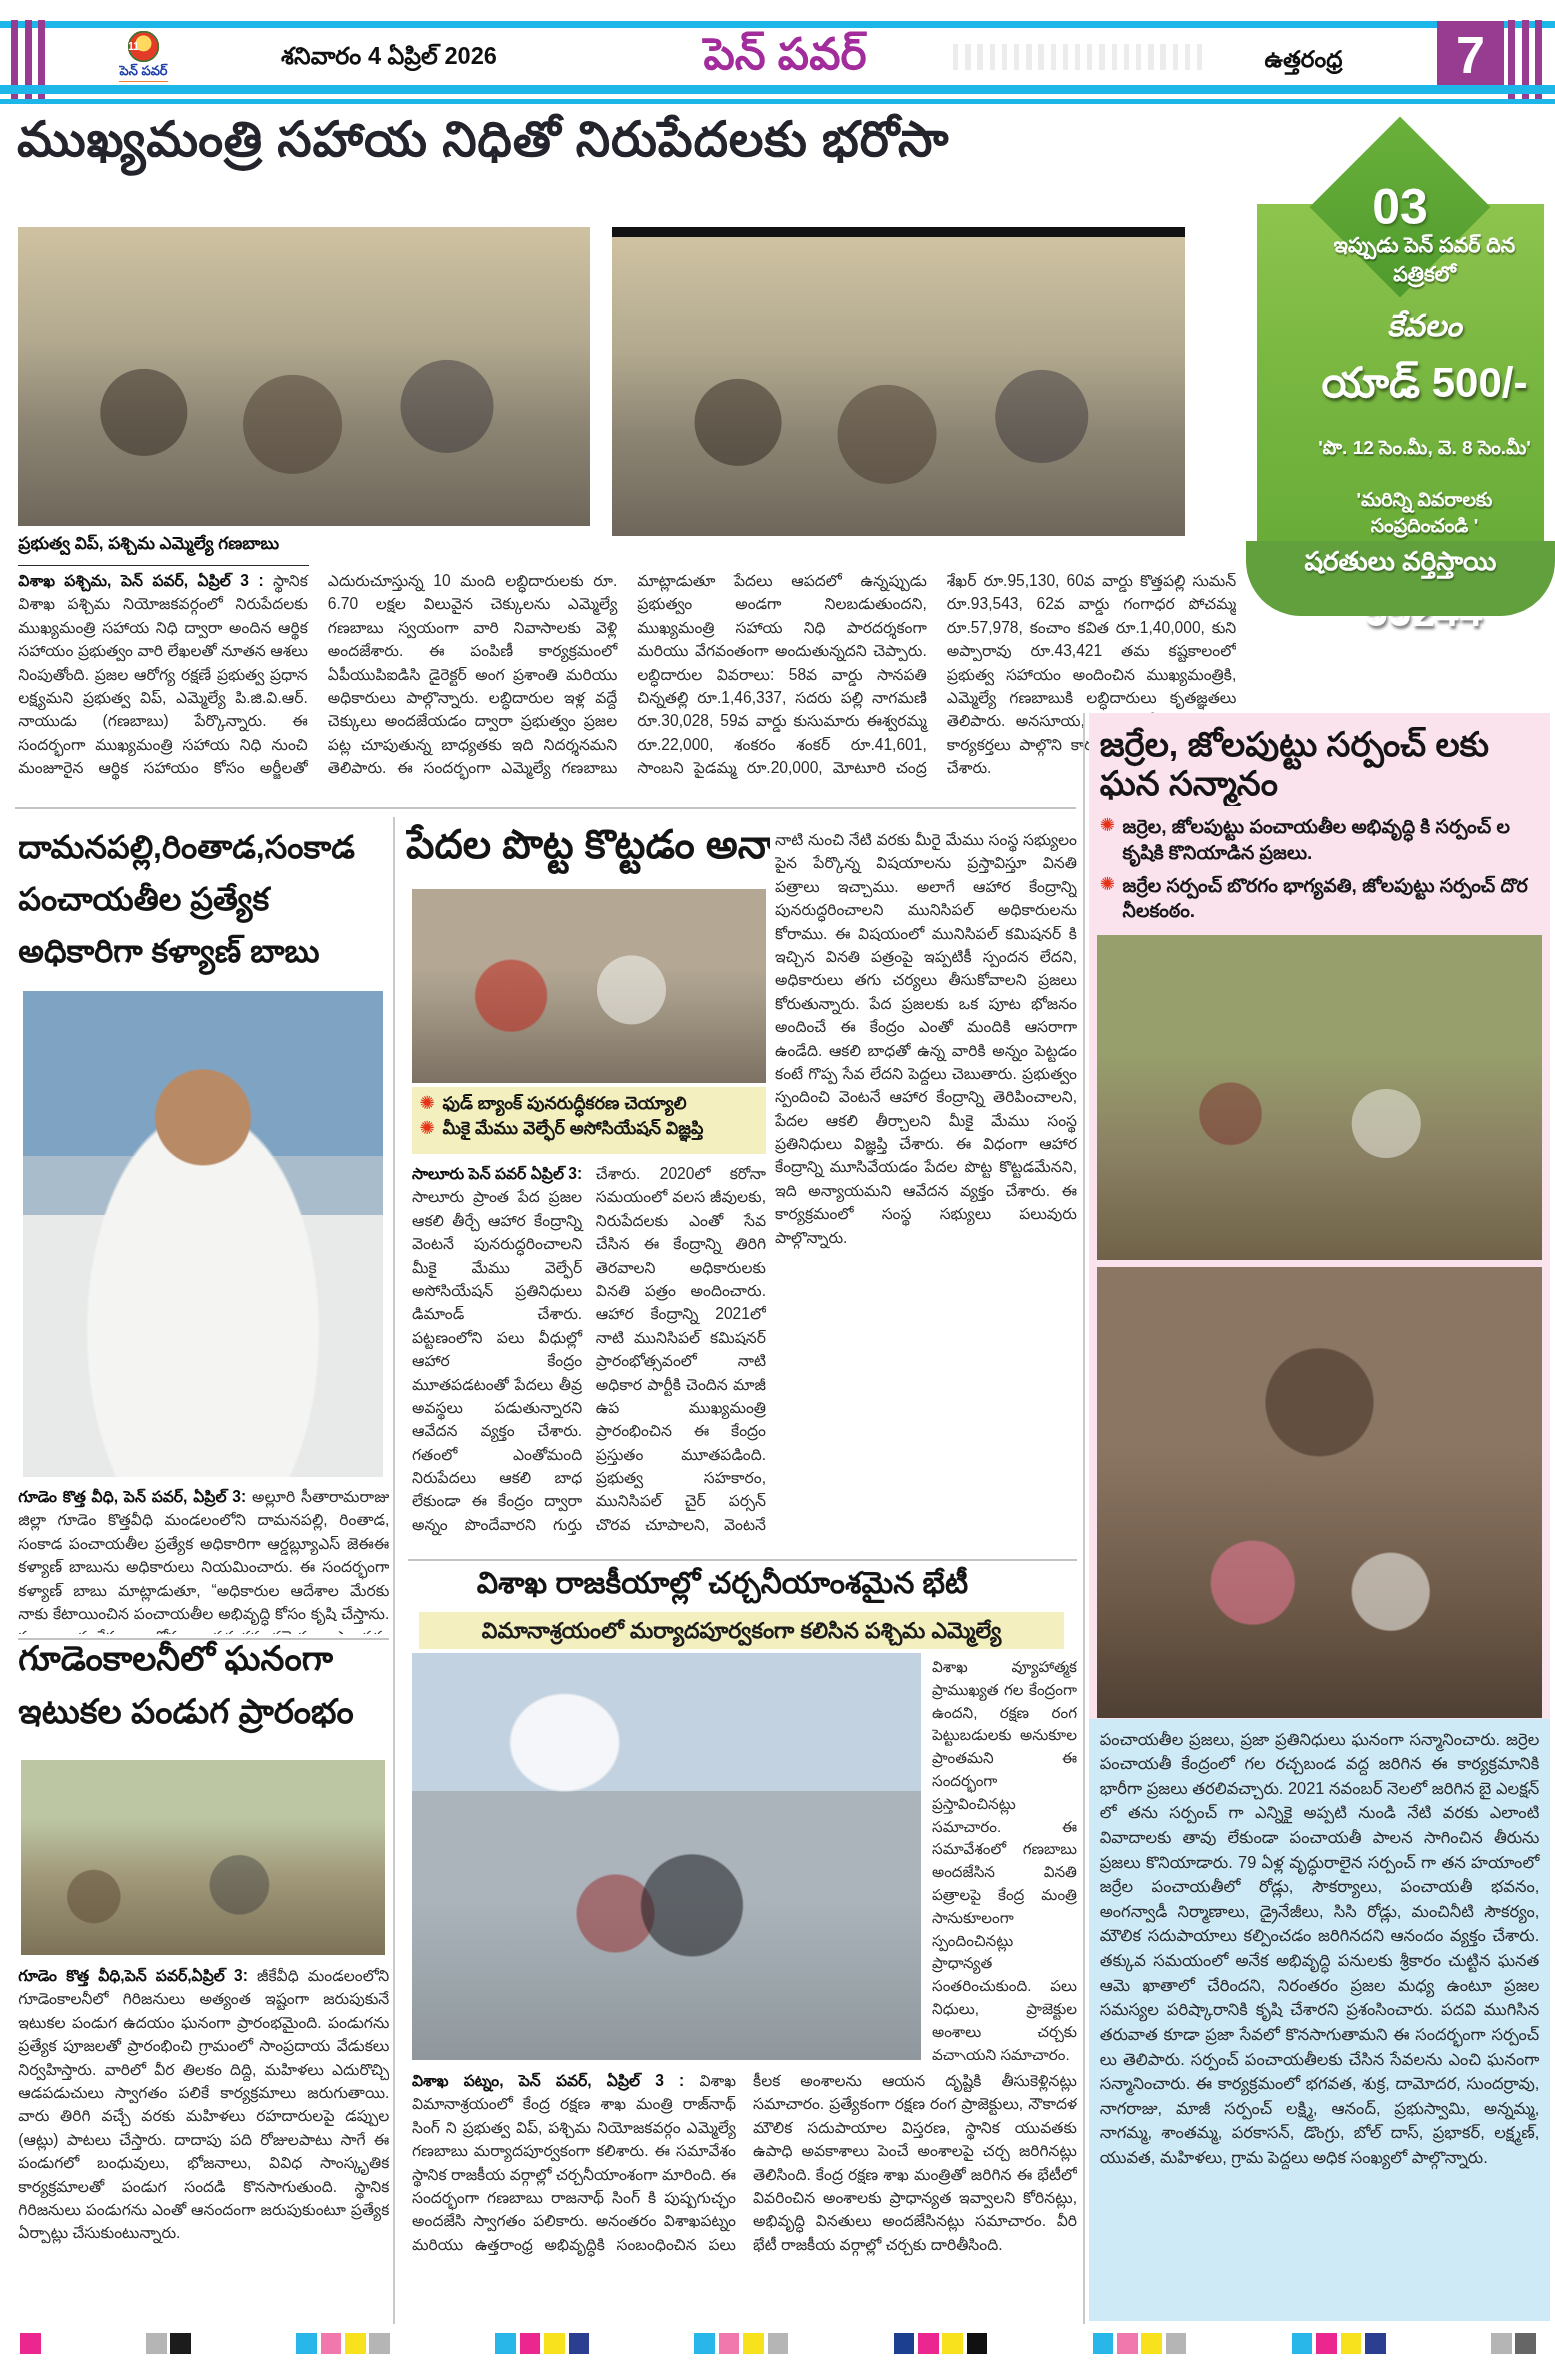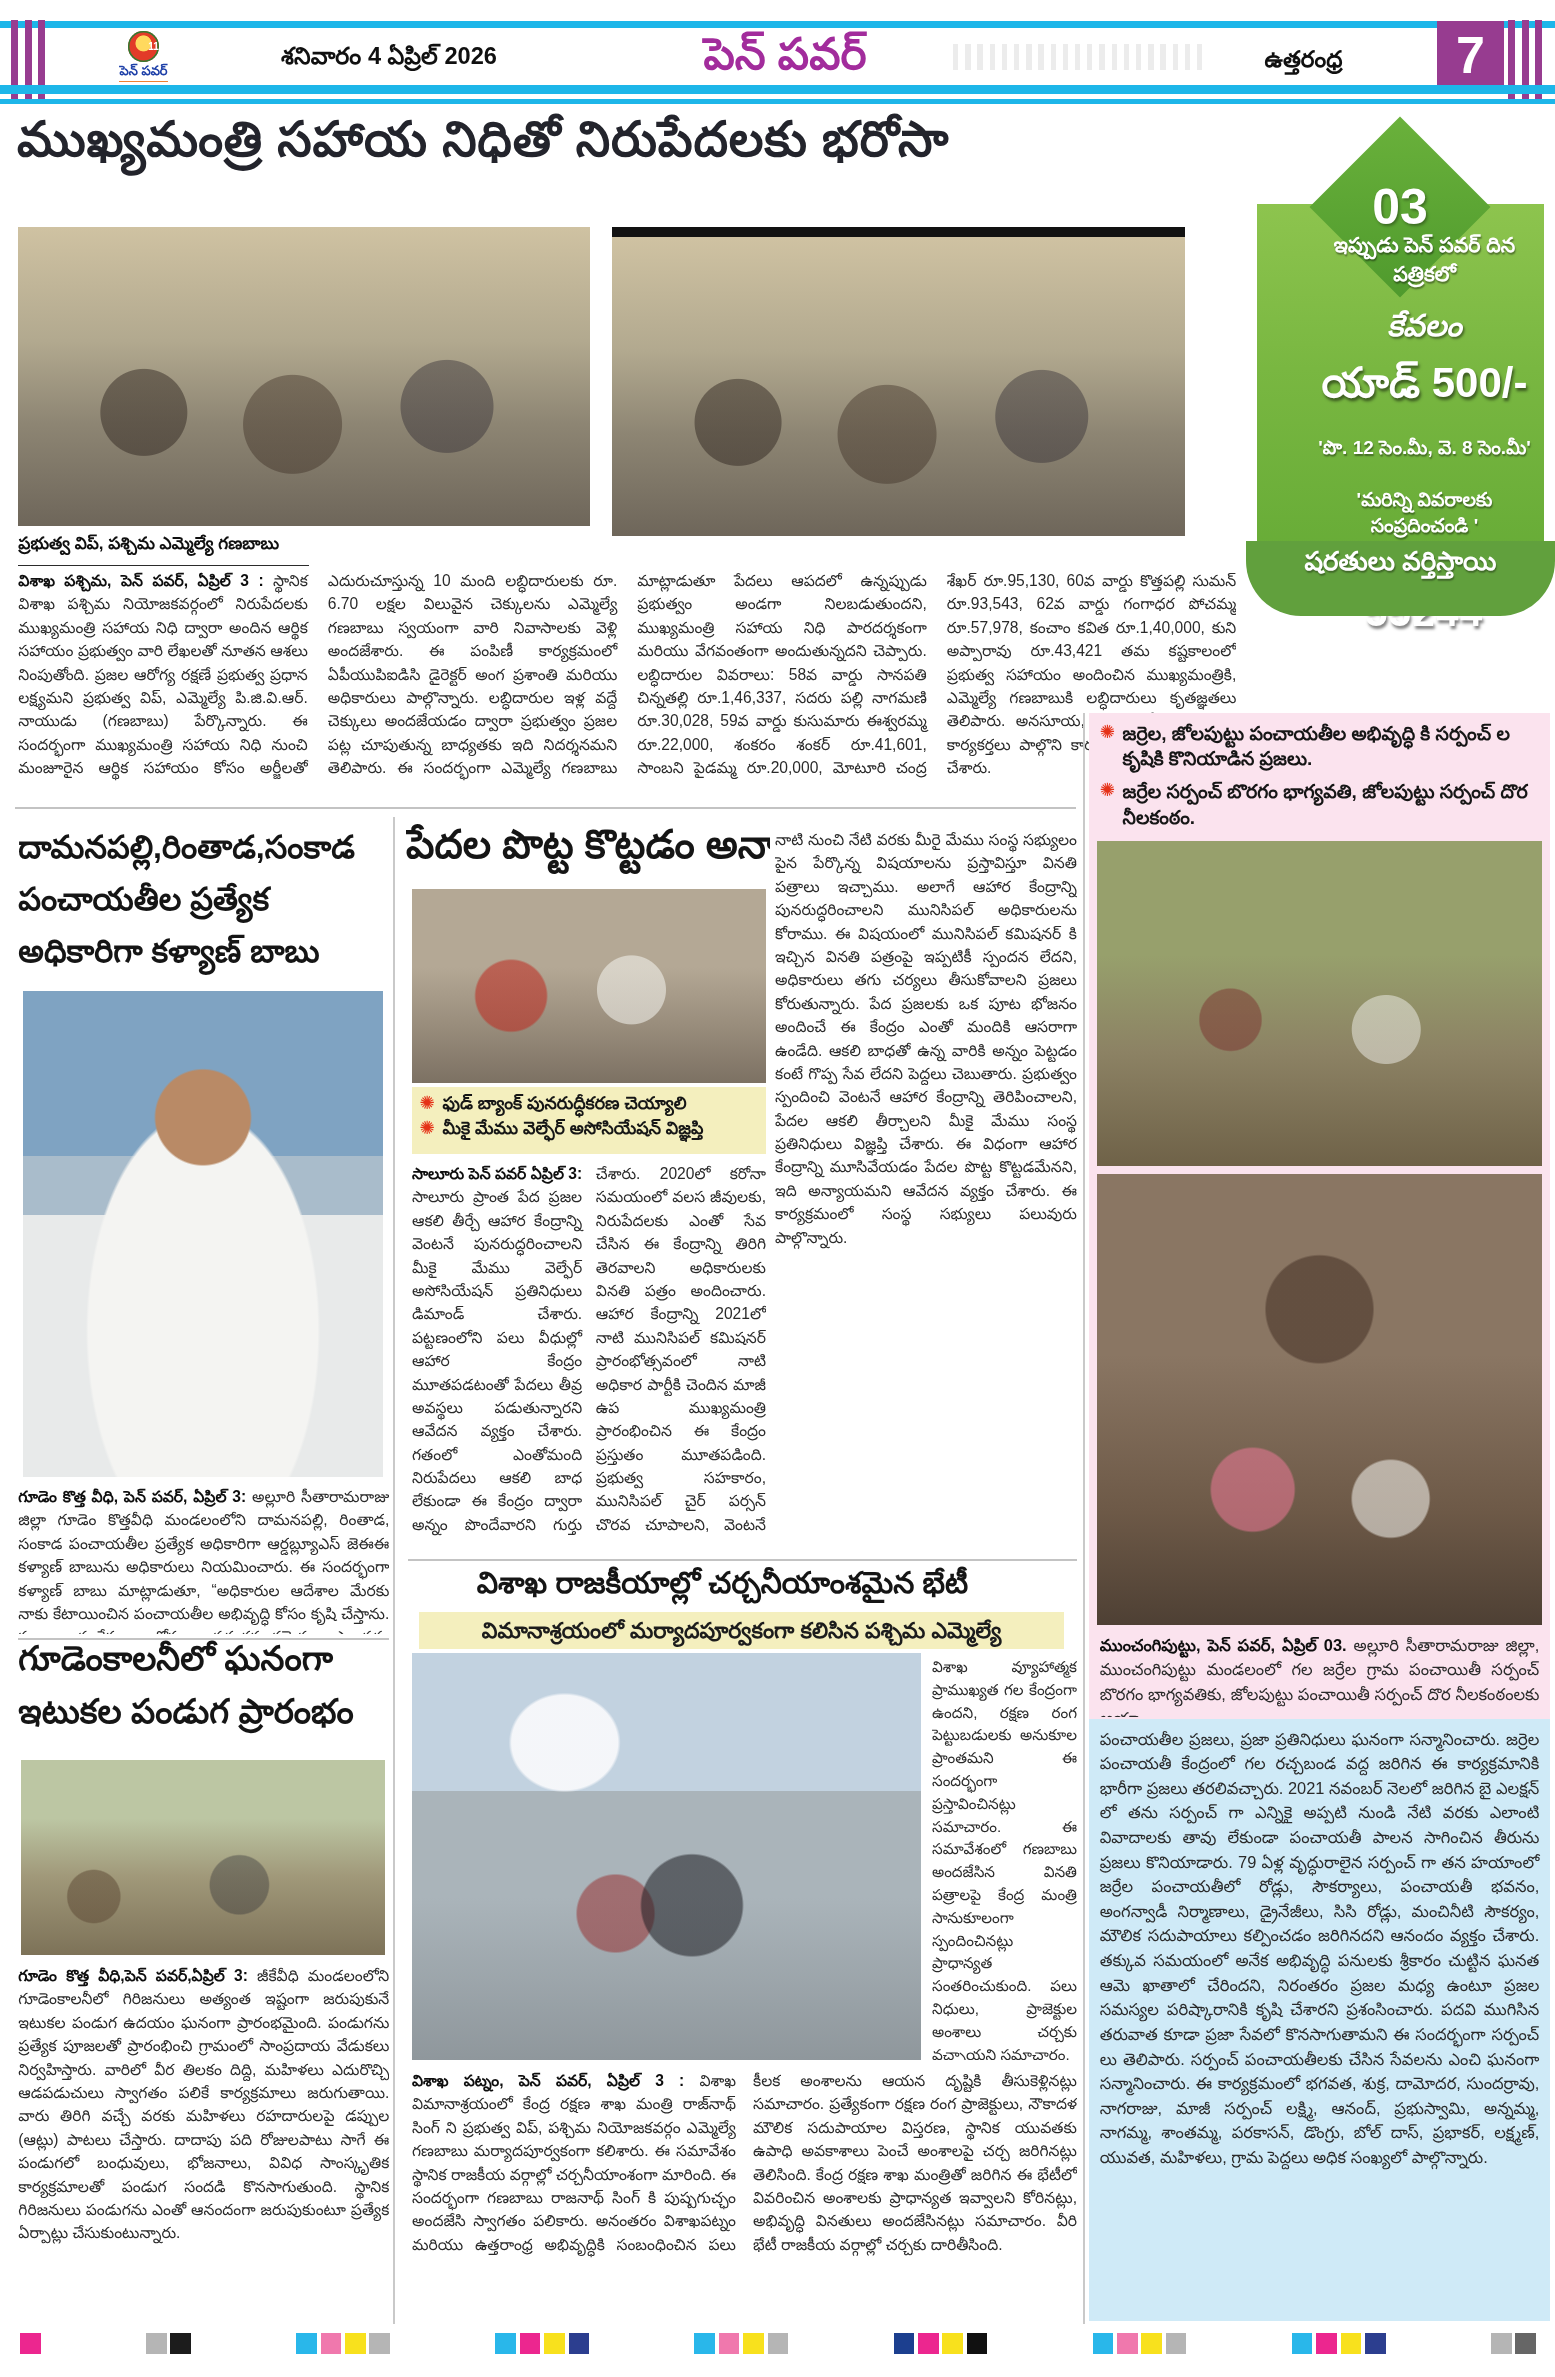--- a/index.html
+++ b/index.html
@@ -5,21 +5,21 @@
   html,body{margin:0;padding:0;background:#ffffff;}
   body{width:1555px;height:2377px;position:relative;font-family:"Liberation Sans","DejaVu Sans",sans-serif;color:#1b1b1b;}
   .abs{position:absolute;}
   .jt{text-align:justify;}
   .clip{overflow:hidden;}
 
   
   .cyan-strip{background:#1db6e9;}
   .stripes{background:repeating-linear-gradient(90deg,#973c90 0 6.9px,transparent 6.9px 13.7px);}
   .logo-box{display:flex;flex-direction:column;align-items:center;justify-content:center;}
-  .logo-emblem{width:30.5px;height:30.5px;border-radius:50%;background:radial-gradient(circle at 50% 40%,#ffd95e 0 7.6px,#e23b28 8.4px 70%);display:flex;align-items:center;justify-content:flex-end;color:#fff;font-size:10px;font-weight:bold;box-shadow:0 0 0 1.5px #2e7d32 inset;}
+  .logo-emblem{width:30.5px;height:30.5px;border-radius:50%;background:radial-gradient(circle at 50% 40%,#ffd95e 0 7.6px,#e23b28 8.4px 70%);display:flex;align-items:center;justify-content:flex-start;color:#fff;font-size:10px;font-weight:bold;box-shadow:0 0 0 1.5px #2e7d32 inset;}
   .logo-word{color:#1d3fa8;font-weight:bold;font-size:13px;margin-top:1.5px;border-bottom:1.5px solid #f08030;}
   .mast-date{font-size:23.6px;font-weight:bold;color:#101010;}
   .mast-title{font-size:44px;font-weight:800;color:#a22c9c;}
   .mast-dots{background:repeating-linear-gradient(90deg,#ececec 0 5.3px,#ffffff 5.3px 12.2px);height:26px;}
   .mast-edition{font-size:23px;font-weight:bold;color:#101010;}
   .page-box{background:#973c90;color:#fff;display:flex;align-items:center;justify-content:center;font-size:52px;font-weight:800;}
 
   
   .hrule{background:#c3c3c3;height:1.5px;}
   .vrule{background:#c9c9c9;width:1.5px;}
@@ -144,20 +144,21 @@
     <div class="ad-phone">93948 55244</div>
   </div>
   <div class="ad-footer">షరతులు వర్తిస్తాయి</div>
 </div>
 
 <div class="abs hrule" style="left:15.2px;top:807px;width:1061px;"></div>
 <div class="abs vrule" style="left:393px;top:817px;height:1507px;"></div>
 <div class="abs vrule" style="left:1083px;top:713px;height:1611px;"></div>
 
 <div class="abs pink-panel" style="left:1089px;top:713px;width:461px;height:1006px;padding:0;">
+  <div class="sec-hl clip" style="font-size:34px;padding:12.2px 10.7px 3px 10.7px;line-height:1.15;">జర్రేల, జోలపుట్టు సర్పంచ్ లకు ఘన సన్మానం</div>
   <div class="bullet-row" style="padding:0 10.7px;">
     <span class="star">✺</span>
     <span>జర్రెల, జోలపుట్టు పంచాయతీల అభివృద్ధి కి సర్పంచ్ ల కృషికి కొనియాడిన ప్రజలు.</span>
   </div>
   <div class="bullet-row" style="padding:0 10.7px;">
     <span class="star">✺</span>
     <span>జర్రేల సర్పంచ్ బొరగం భాగ్యవతి, జోలపుట్టు సర్పంచ్ దొర నీలకంఠం.</span>
   </div>
   <div class="ph ph-village" style="margin:10.7px 7.6px 0 7.6px;height:325px;"></div>
   <div class="ph ph-couple" style="margin:7.6px 7.6px 0 7.6px;height:451px;"></div>

